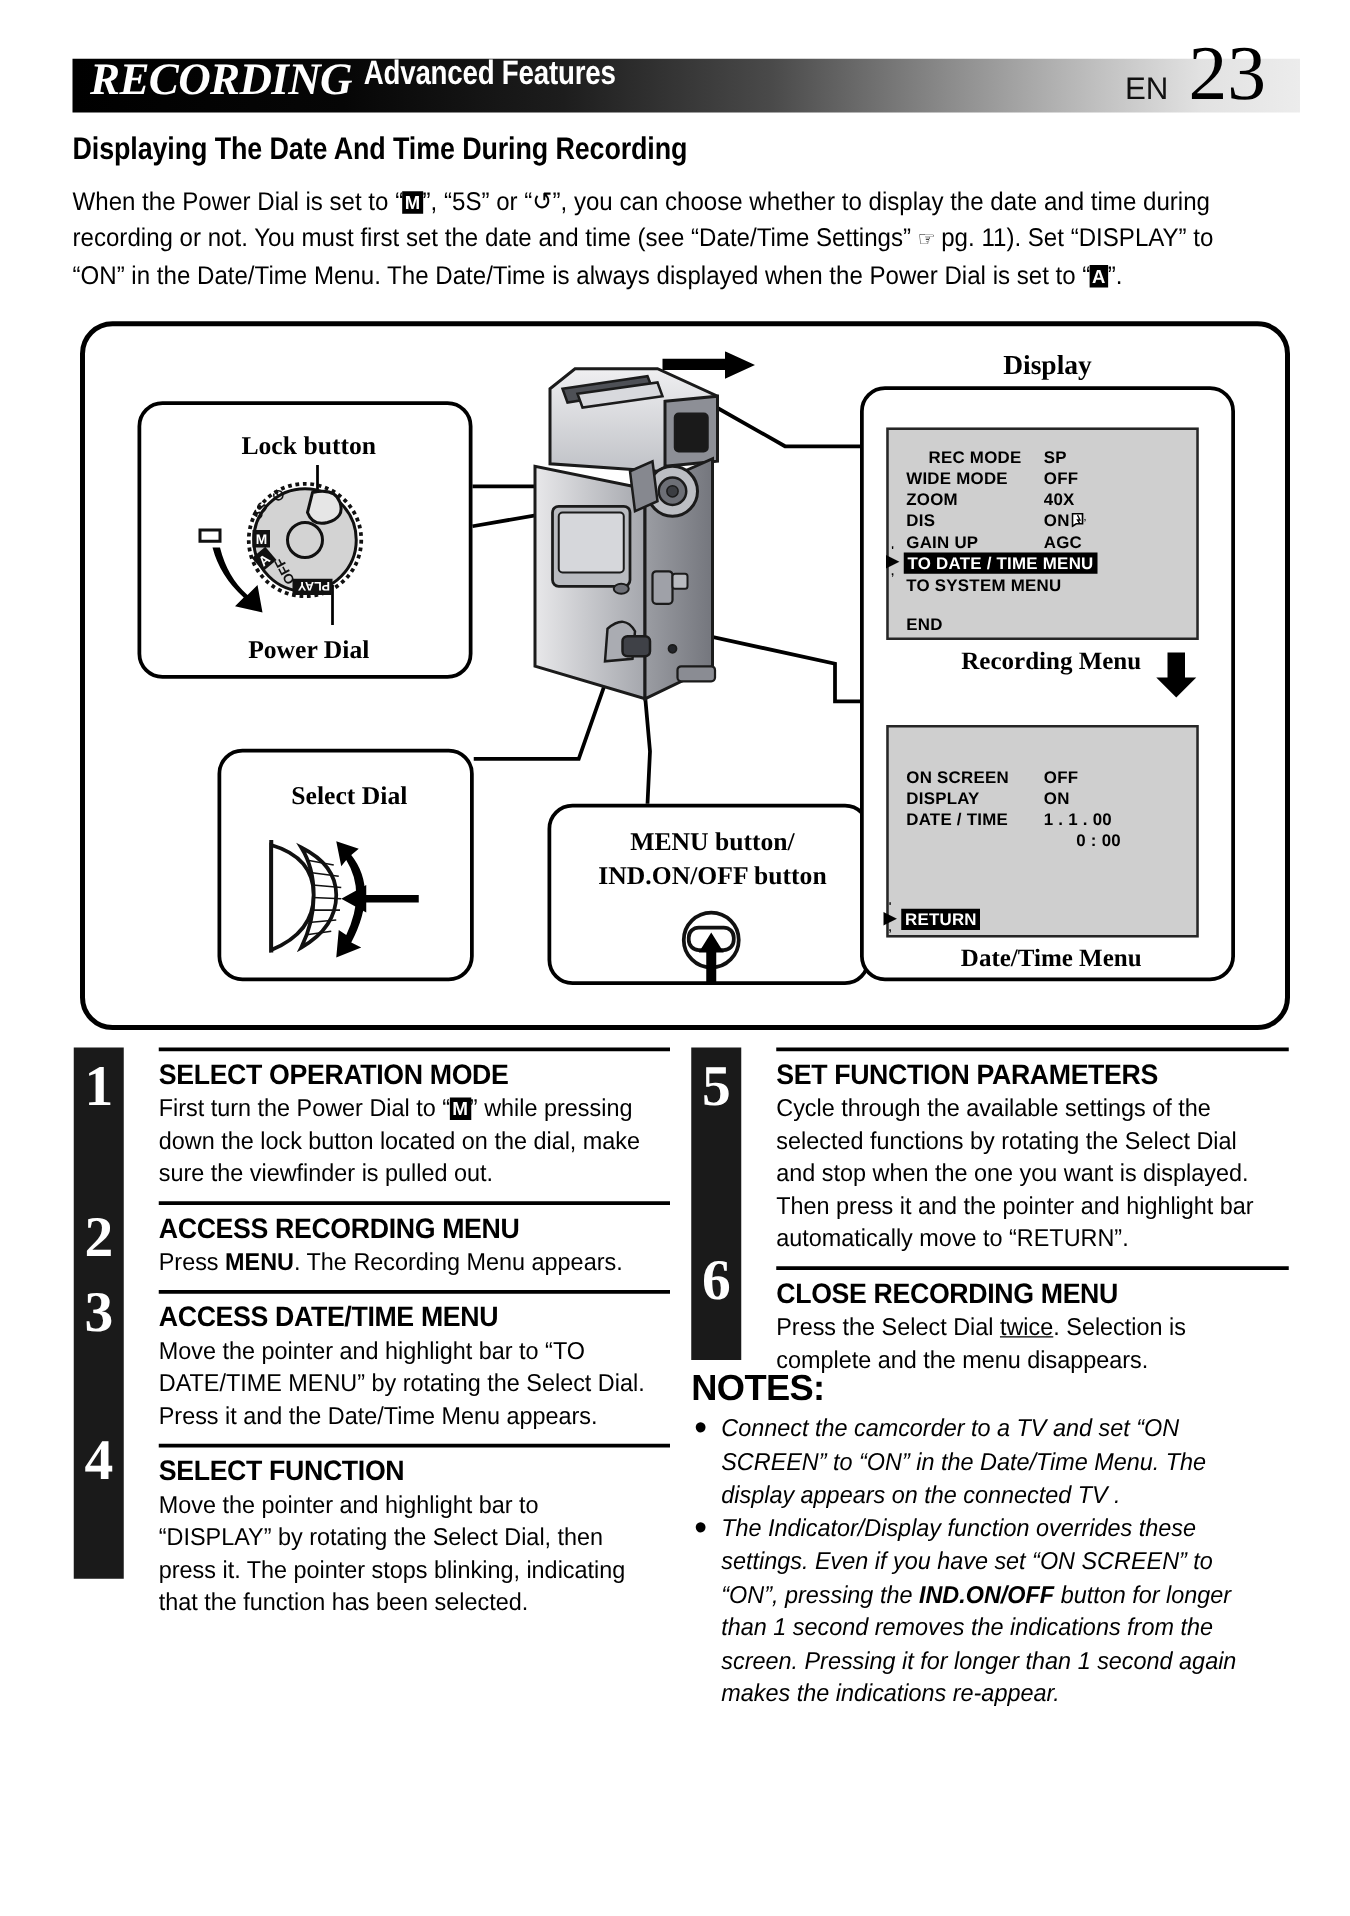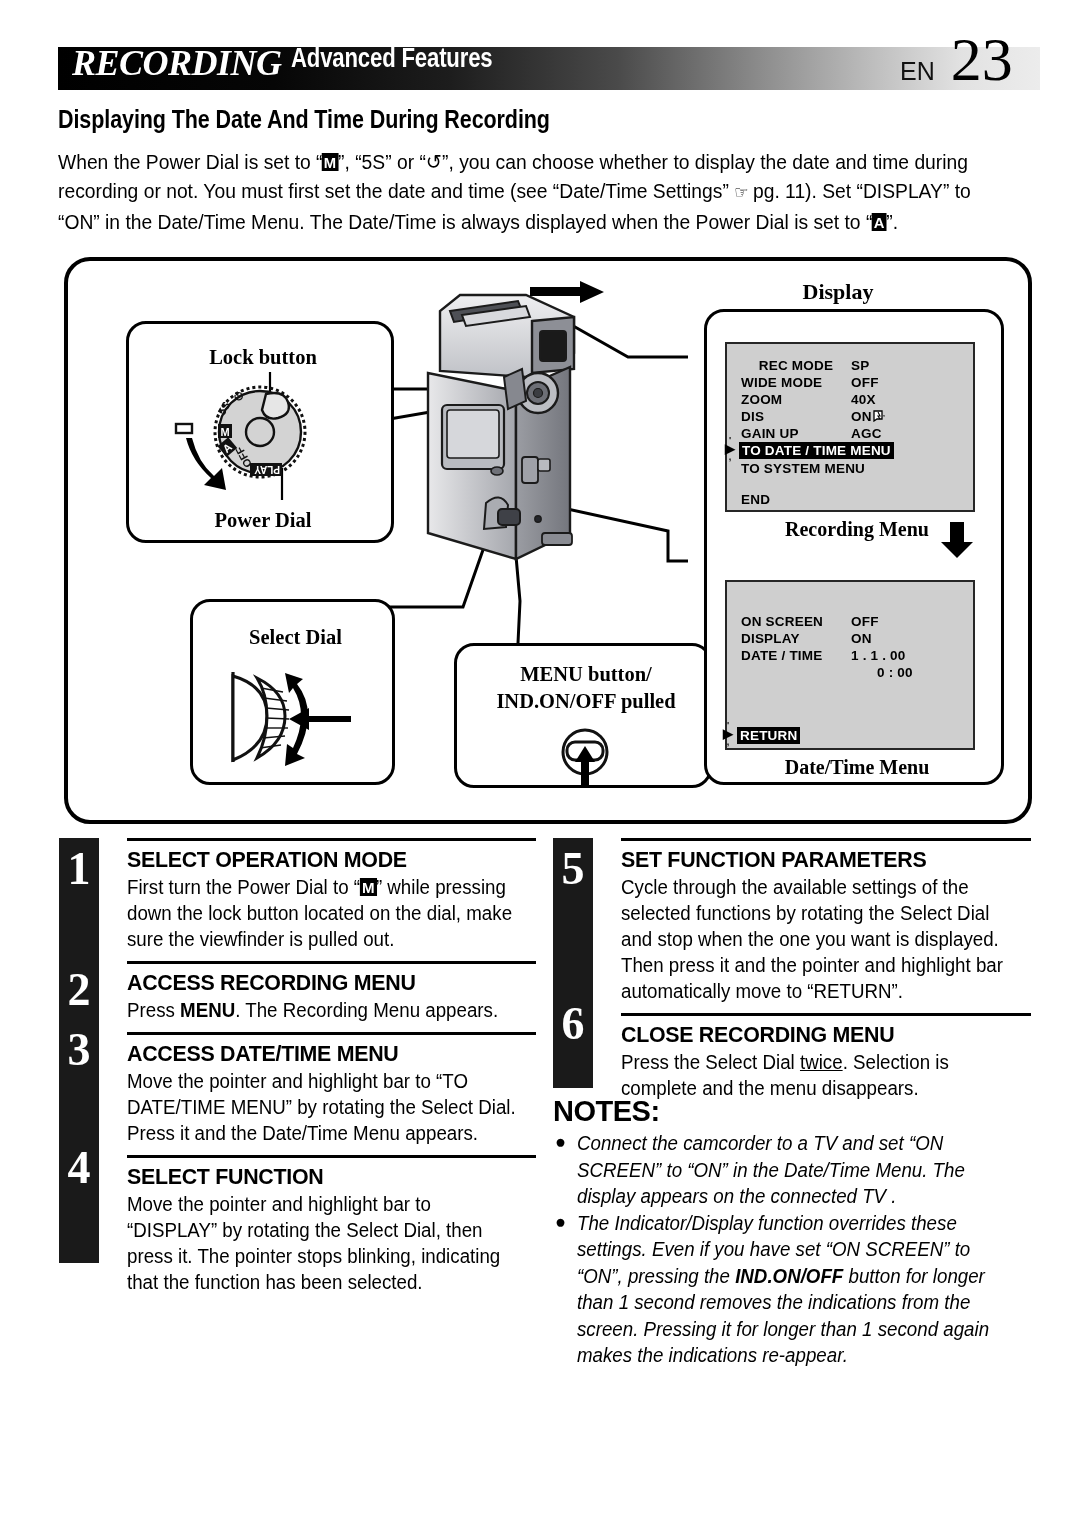--- a/index.html
+++ b/index.html
@@ -68,21 +68,20 @@
   
   #diagram{
     position:absolute; left:64px; top:257px; width:968px; height:567px;
     border:4px solid #000; border-radius:26px; background:#fff;
   }
 
   
   .callout{
     position:absolute; border:3.5px solid #000; border-radius:20px; background:#fff;
     z-index:6;
-    margin-left:16px;
   }
   .callout-label{
     font-family:"Liberation Serif", serif;
     font-weight:bold; font-size:20.5px; text-align:center; color:#000;
   }
 
   #box-powerdial{ left:42px; top:60px; width:268px; height:222px; }
   #box-selectdial{ left:106px; top:338px; width:205px; height:186px; }
   #box-menubtn{   left:370px; top:382px; width:258px; height:145px; }
   #box-display{   left:620px; top:48px;  width:300px; height:476px; }
@@ -332,21 +331,21 @@
 
       <path d="M74 20 q22 28 0 70 l8 4 l-20 8 l2 -22 l6 4 q16 -34 0 -60 l-4 5 l-4 -20 l18 6 z" fill="#000"></path>
 
       <path d="M128 52 L86 52 L86 44 L66 55 L86 66 L86 58 L128 58 Z" fill="#000"></path>
     </svg>
   </div>
 
   <div class="callout" id="box-menubtn">
     <div class="callout-label" id="menubtn-label">
       <div>MENU button/</div>
-      <div>IND.ON/OFF pulled</div>
+      <div>IND.ON/OFF button</div>
     </div>
     <svg id="menubtn-art" viewBox="0 0 100 62">
       <circle cx="50" cy="24" r="22" fill="#fff" stroke="#111" stroke-width="3"></circle>
       <rect x="32" y="14" width="36" height="18" rx="8" fill="#fff" stroke="#111" stroke-width="3"></rect>
       <path d="M46 60 L46 34 L40 34 L50 18 L60 34 L54 34 L54 60 Z" fill="#000"></path>
     </svg>
   </div>
 
   <div id="display-title">Display</div>
   <div class="callout" id="box-display">

